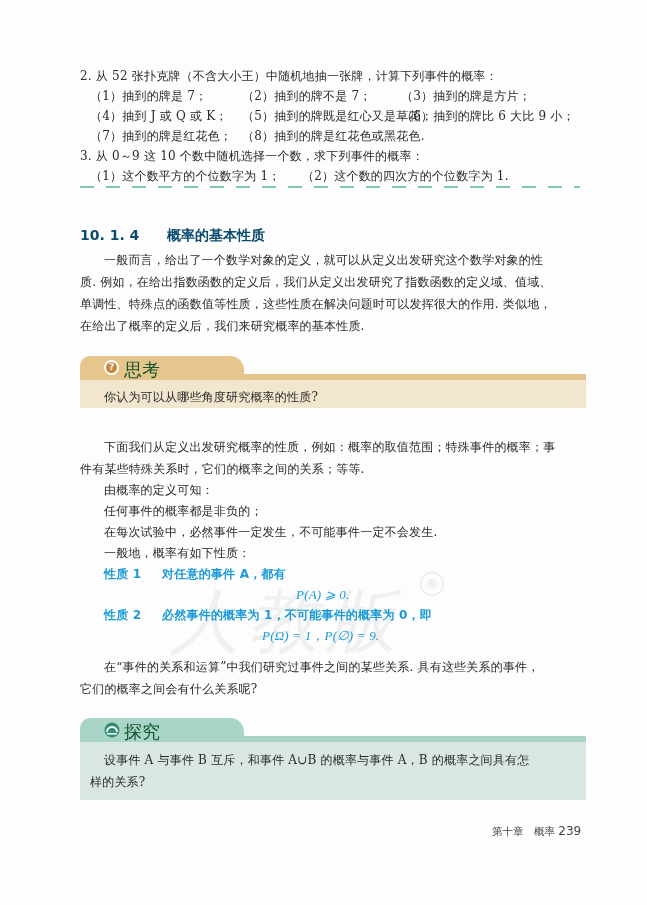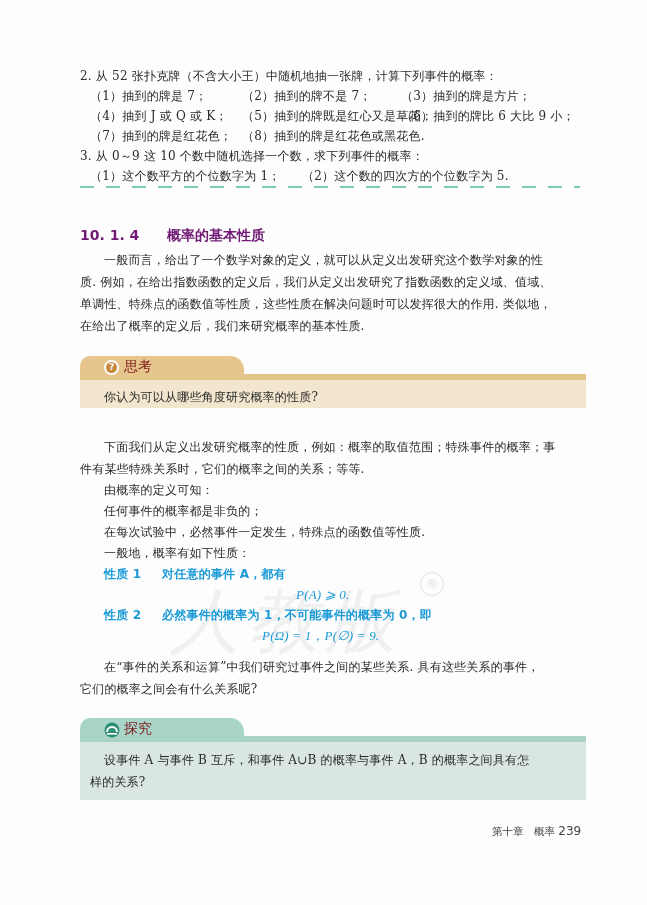--- a/index.html
+++ b/index.html
@@ -6,33 +6,33 @@
   html, body { width: 647px; height: 905px; background: #fdfdfd; overflow: hidden; }
   body { position: relative; font-family: "DejaVu Serif", "Liberation Serif", serif; color: #2a2a2a; }
   .abs { position: absolute; }
   .txt { font-size: 12px; line-height: 20px; white-space: nowrap; letter-spacing: 0.2px; }
   .sans { font-family: "DejaVu Sans", "Liberation Sans", sans-serif; }
   .blue { color: #1a9ad6; }
   .blue-b { color: #1a9ad6; font-weight: bold; }
   .math { font-family: "Liberation Serif", "DejaVu Serif", serif; font-style: italic; }
   .dash-row { position: absolute; left: 80px; top: 186px; width: 500px; height: 2px;
     background: repeating-linear-gradient(90deg, #7ec9b3 0 14px, transparent 14px 26px); }
-  .section-title { font-family: "DejaVu Sans", "Liberation Sans", sans-serif; font-weight: bold; font-size: 14px; color: #701a75; }
+  .section-title { font-family: "DejaVu Sans", "Liberation Sans", sans-serif; font-weight: bold; font-size: 14px; color: #0c4a6e; }
   .box-think { position: absolute; left: 80px; top: 356px; width: 506px; height: 62px; }
   .tab-think { position: absolute; left: 0; top: 0; width: 164px; height: 24px; background: #e6c68c;
     border-radius: 10px 14px 0 0; }
   .band-think { position: absolute; left: 0; top: 18px; width: 506px; height: 8px; background: #e3c48b; }
   .body-think { position: absolute; left: 0; top: 24px; width: 506px; height: 28px; background: #f2e6cf; }
   .box-explore { position: absolute; left: 80px; top: 718px; width: 564px; height: 82px; }
   .tab-explore { position: absolute; left: 0; top: 0; width: 164px; height: 24px; background: #a8d5c8;
     border-radius: 10px 14px 0 0; }
   .band-explore { position: absolute; left: 0; top: 18px; width: 506px; height: 8px; background: #a9d3c7; }
   .body-explore { position: absolute; left: 0; top: 24px; width: 506px; height: 58px; background: #d9e6e2; }
   .tab-label { position: absolute; left: 44px; top: 2px; font-family: "DejaVu Sans", "Liberation Sans", sans-serif;
-    font-size: 14px; color: #7f1d1d; }
+    font-size: 18px; color: #14532d; }
   .icon-q { position: absolute; left: 24px; top: 4px; width: 15px; height: 15px; border-radius: 50%;
     border: 2px solid #fff; background: #c7883d; color: #fff; font-size: 9px; line-height: 11px; text-align: center;
     font-family: "DejaVu Sans", sans-serif; font-weight: bold; }
   .icon-explore { position: absolute; left: 24px; top: 4px; width: 16px; height: 16px; }
   .watermark { position: absolute; left: 170px; top: 575px; font-family: "DejaVu Serif", serif; font-size: 70px;
     color: rgba(150,150,150,0.12); font-style: italic; letter-spacing: 8px; }
   .watermark-r { position: absolute; left: 420px; top: 572px; width: 24px; height: 24px; border: 1.5px solid rgba(150,150,150,0.25);
     border-radius: 50%; font-family: "DejaVu Sans", sans-serif; font-size: 13px; line-height: 21px; text-align: center; color: rgba(150,150,150,0.3); }
   .footer { font-family: "DejaVu Sans", "Liberation Sans", sans-serif; font-size: 10.5px; color: #444; }
 </style>
@@ -44,21 +44,21 @@
 <div class="abs txt" style="left:242px;top:86px;">（2）抽到的牌不是 7；</div>
 <div class="abs txt" style="left:401px;top:86px;">（3）抽到的牌是方片；</div>
 <div class="abs txt" style="left:90px;top:106px;">（4）抽到 J 或 Q 或 K；</div>
 <div class="abs txt" style="left:242px;top:106px;">（5）抽到的牌既是红心又是草花；</div>
 <div class="abs txt" style="left:401px;top:106px;">（6）抽到的牌比 6 大比 9 小；</div>
 <div class="abs txt" style="left:90px;top:126px;">（7）抽到的牌是红花色；</div>
 <div class="abs txt" style="left:242px;top:126px;">（8）抽到的牌是红花色或黑花色.</div>
 
 <div class="abs txt" style="left:80px;top:146px;">3. 从 0～9 这 10 个数中随机选择一个数，求下列事件的概率：</div>
 <div class="abs txt" style="left:90px;top:166px;">（1）这个数平方的个位数字为 1；</div>
-<div class="abs txt" style="left:302px;top:166px;">（2）这个数的四次方的个位数字为 5.</div>
+<div class="abs txt" style="left:302px;top:166px;">（2）这个数的四次方的个位数字为 1.</div>
 
 <div class="dash-row"></div>
 
 <div class="abs section-title" style="left:80px;top:227px;">
   <span>10. 1. 4</span>
   <span style="display:inline-block;width:18px;"></span>
   <span>概率的基本性质</span>
 </div>
 
 <div class="abs txt" style="left:104px;top:250px;">一般而言，给出了一个数学对象的定义，就可以从定义出发研究这个数学对象的性</div>
@@ -74,21 +74,21 @@
   </div>
   <div class="body-think">
     <div class="abs txt" style="left:24px;top:7px;">你认为可以从哪些角度研究概率的性质?</div>
   </div>
 </div>
 
 <div class="abs txt" style="left:104px;top:437px;">下面我们从定义出发研究概率的性质，例如：概率的取值范围；特殊事件的概率；事</div>
 <div class="abs txt" style="left:80px;top:459px;">件有某些特殊关系时，它们的概率之间的关系；等等.</div>
 <div class="abs txt" style="left:104px;top:480px;">由概率的定义可知：</div>
 <div class="abs txt" style="left:104px;top:501px;">任何事件的概率都是非负的；</div>
-<div class="abs txt" style="left:104px;top:522px;">在每次试验中，必然事件一定发生，特殊点的函数值等性质.</div>
+<div class="abs txt" style="left:104px;top:522px;">在每次试验中，必然事件一定发生，不可能事件一定不会发生.</div>
 <div class="abs txt" style="left:104px;top:543px;">一般地，概率有如下性质：</div>
 
 <div class="watermark">人教版</div>
 <div class="watermark-r">®</div>
 
 <div class="abs txt blue-b sans" style="left:104px;top:564px;font-size:12px;">
   <span>性质 1</span>
   <span style="display:inline-block;width:12px;"></span>
   <span>对任意的事件 A，都有</span>
 </div>

